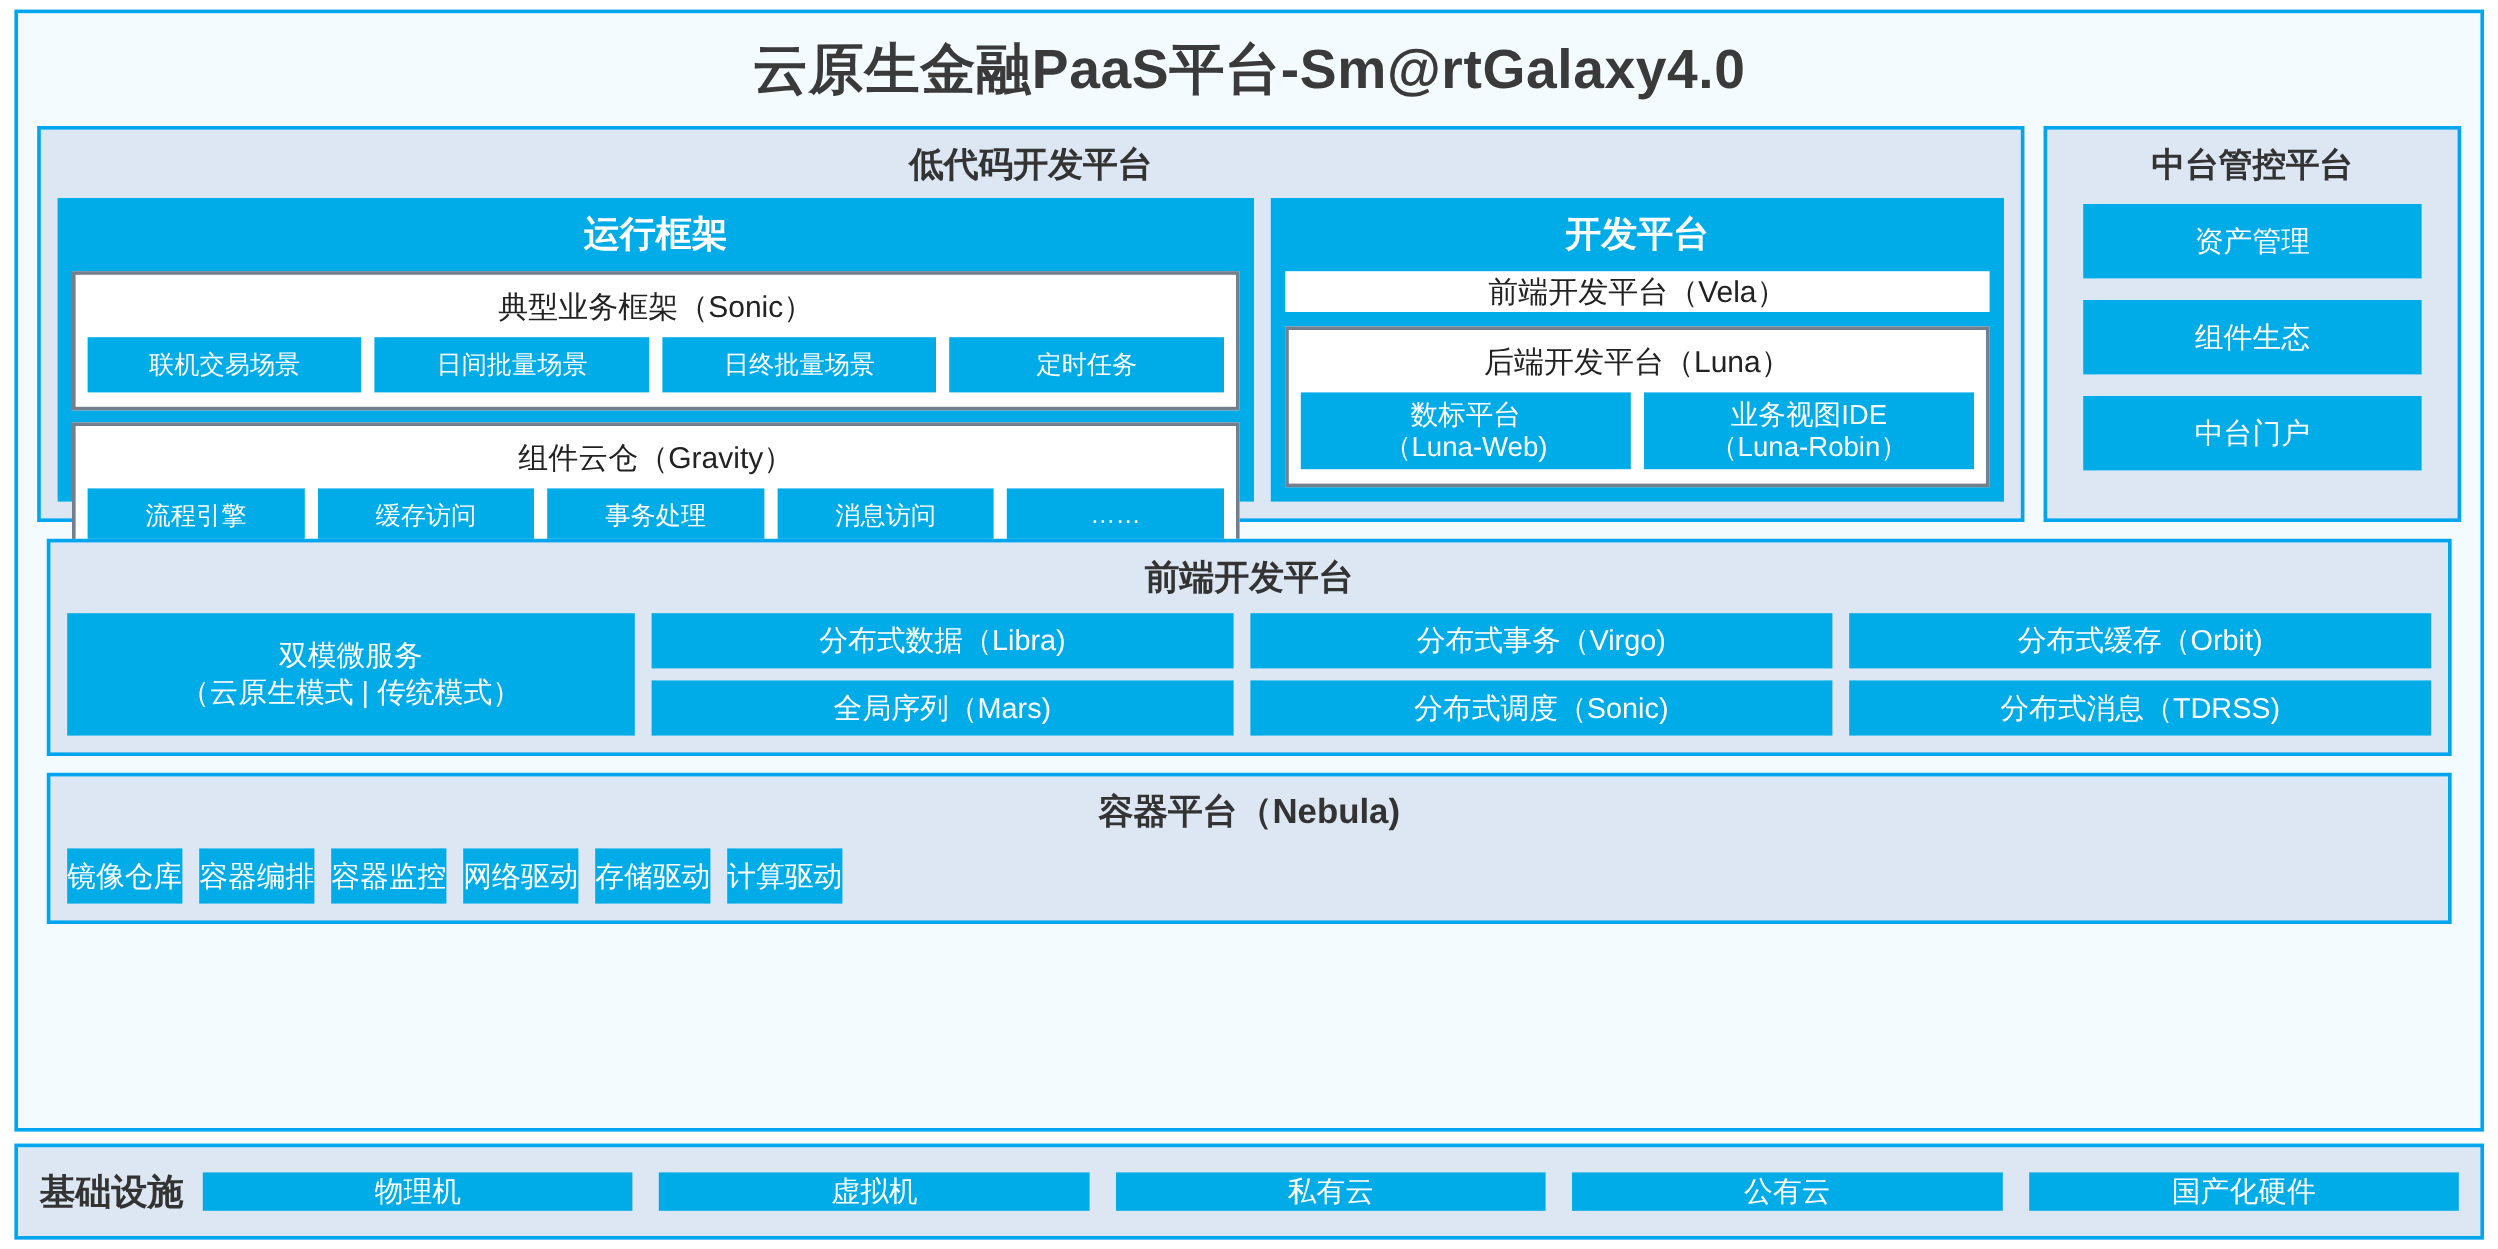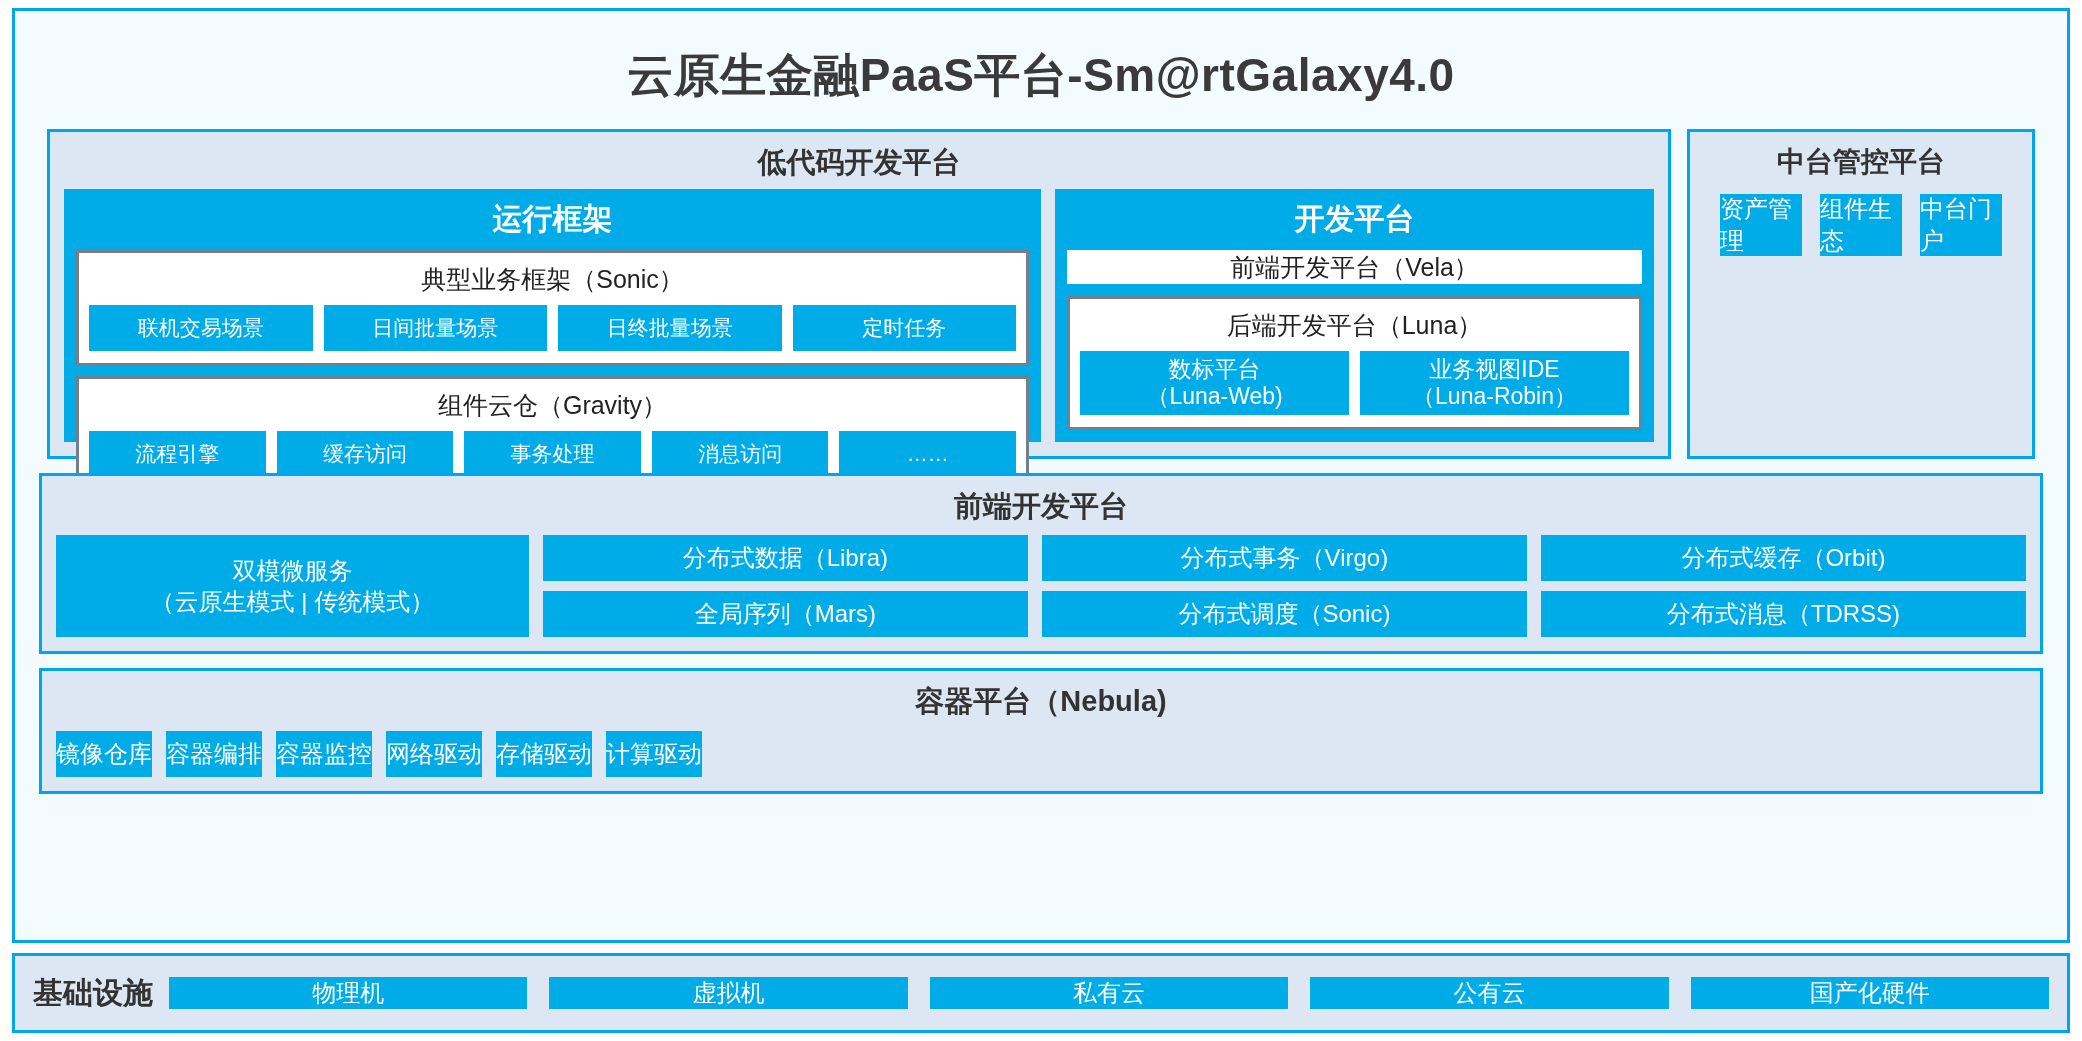--- a/index.html
+++ b/index.html
@@ -18,32 +18,31 @@
   
   .main-frame {
     border: 3px solid #00a6ed;
     background: #f4fbfe;
     flex: 1 1 auto;
     display: flex; flex-direction: column;
     padding: 0 0 16px 0;
     min-height: 0;
   }
   .title-bar {
-    height: 106px;
+    height: 94px;
     display: flex; align-items: center; justify-content: center;
     color: #3a3a3a;
     font-size: 46px; font-weight: 700;
     letter-spacing: 0.5px;
-    margin-top: 12px;
   }
 
   
   .upper-row {
     display: flex; gap: 16px;
-    padding: 0 32px;
+    padding: 0 16px;
     height: 330px;
   }
   .panel {
     background: #dde7f3;
     border: 3px solid #00a6ed;
     display: flex; flex-direction: column;
     padding: 8px 14px 14px 14px;
   }
   .panel-title {
     text-align: center;
@@ -102,21 +101,21 @@
     flex-direction: column; line-height: 1.18;
     height: 64px; font-size: 23px; gap: 0;
   }
 
   
   .control {
     width: 348px; flex: 0 0 348px;
     justify-content: flex-start;
   }
   .control .panel-title { font-size: 28px; padding-bottom: 16px; }
-  .control-list { display: flex; flex-direction: row; gap: 18px; padding: 0 16px; }
+  .control-list { display: flex; flex-direction: column; gap: 18px; padding: 0 16px; }
   .control-item {
     background: #00ace8; color: #fff;
     font-size: 24px;
     height: 62px;
     display: flex; align-items: center; justify-content: center;
   }
 
   
   .section { margin: 14px 24px 0 24px; }
   .dist-body { display: flex; gap: 14px; padding-top: 2px; }

